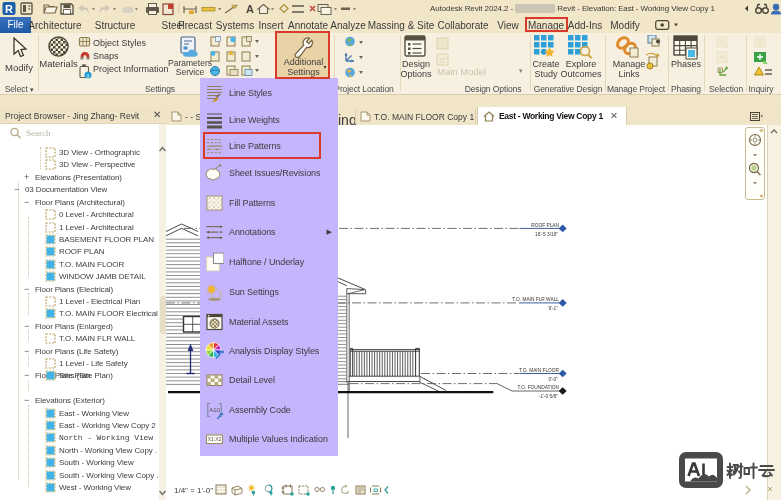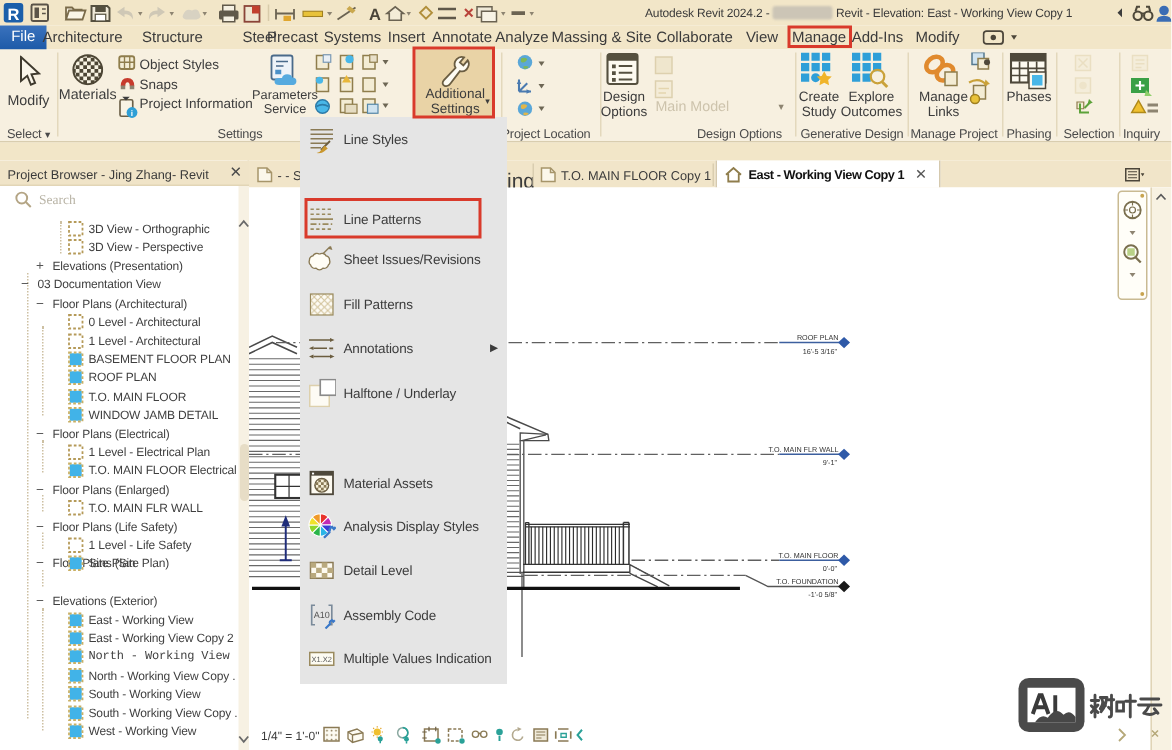--- a/index.html
+++ b/index.html
@@ -6,21 +6,21 @@
   html,body { width:781px; height:500px; overflow:hidden; font-family:"Liberation Sans", sans-serif; }
   body { position:relative; background:#fff; }
   .abs { position:absolute; }
   #titlebar { left:0; top:0; width:781px; height:17px; background:#f2e6c8; }
   #tabrow { left:0; top:17px; width:781px; height:16px; background:#f2e6c8; }
   #ribbon { left:0; top:33px; width:781px; height:62px; background:#f7f0e0; border-bottom:1px solid #d9cdaf; }
   #gap { left:0; top:95px; width:781px; height:12px; background:#f2e6c8; }
   #pb { left:0; top:107px; width:166px; height:393px; background:#fff; border-right:1px solid #d8cdb2; }
   #tabstrip { left:166px; top:107px; width:615px; height:18px; background:#f1e5c9; }
   #canvas { left:166px; top:125px; width:615px; height:375px; background:#fff; }
-  #menu { left:200px; top:78px; width:138px; height:378px; background:#e5e5e5; z-index:50; }
+  #menu { left:200px; top:78px; width:138px; height:378px; background:#c4b5fd; z-index:50; }
   .rbox { position:absolute; border:2px solid #d93a2b; z-index:60; }
   .tabtxt { position:absolute; top:2.5px; font-size:10px; color:#3b3b3b; transform:translateX(-50%); white-space:nowrap; }
   .plabel { position:absolute; top:50.5px; font-size:8.5px; letter-spacing:-0.1px; color:#4a4a4a; transform:translateX(-50%); white-space:nowrap; }
   .psep { position:absolute; top:2px; width:1px; height:56px; background:#e3d8bc; }
   .mitem { position:absolute; left:0; width:138px; height:29px; }
   .micon { position:absolute; left:5px; top:50%; transform:translateY(-50%); width:19px; height:19px; }
   .mtext { position:absolute; left:29px; top:50%; transform:translateY(-50%); font-size:9px; letter-spacing:-0.1px; color:#3c3c3c; white-space:nowrap; }
   .trow { position:absolute; height:12px; font-size:8px; letter-spacing:-0.1px; color:#3f3f3f; white-space:nowrap; }
   .ticon { position:absolute; width:11px; height:11px; top:0px; }
   .exp { position:absolute; font-size:9px; color:#555; top:0; }
@@ -675,20 +675,29 @@
 </div>
 <div class="abs" id="menu">
   <div class="mitem" style="top:0.5px;">
       <svg class="micon" width="19" height="19" viewBox="0 0 19 19">
         <path d="M2 3 H17 M2 6 H17 M2 9 H17 M2 12 H13 M2 15 H9" stroke="#8a7a55" stroke-width="0.9"></path>
         <path d="M9 16.5 L15 10.5" stroke="#6b5d3f" stroke-width="1.2"></path>
         <path d="M6 18.5 Q8.5 18 9.5 16 L11.5 13.5 L13.5 15.5 L11 17.5 Q9.5 19 6 18.5 Z" fill="#c9972e"></path>
       </svg>
       <span class="mtext">Line Styles</span>
     </div>
+  <div class="mitem" style="top:27.0px;">
+      <svg class="micon" width="19" height="19" viewBox="0 0 19 19">
+        <path d="M2 3.5 H17" stroke="#55544a" stroke-width="1"></path>
+        <path d="M2 7.5 H17" stroke="#55544a" stroke-width="1.8"></path>
+        <path d="M2 12 H17" stroke="#55544a" stroke-width="2.6"></path>
+        <path d="M2 16.5 H17" stroke="#55544a" stroke-width="3.2"></path>
+      </svg>
+      <span class="mtext">Line Weights</span>
+    </div>
   <div class="mitem" style="top:53.0px;">
       <svg class="micon" width="19" height="19" viewBox="0 0 19 19">
         <path d="M2 3 H17" stroke="#9a8a5e" stroke-width="1.1" stroke-dasharray="2.2 1.6"></path>
         <path d="M2 6.3 H17" stroke="#9a8a5e" stroke-width="1.1" stroke-dasharray="2.2 1.6"></path>
         <path d="M2 9.6 H17" stroke="#9a8a5e" stroke-width="1.1"></path>
         <path d="M2 12.9 H17" stroke="#9a8a5e" stroke-width="1.1" stroke-dasharray="4 1.5 1 1.5"></path>
         <path d="M2 16.2 H17" stroke="#9a8a5e" stroke-width="1.1" stroke-dasharray="2.2 1.6"></path>
       </svg>
       <span class="mtext">Line Patterns</span>
     </div>
@@ -724,20 +733,29 @@
       </svg>
       <span class="mtext">Annotations</span>
       <span style="position:absolute;right:6px;top:50%;transform:translateY(-50%);font-size:7px;color:#3c3c3c;">▶</span>
     </div>
   <div class="mitem" style="top:169.5px;">
       <svg class="micon" width="19" height="19" viewBox="0 0 19 19">
         <rect x="1.5" y="4.5" width="13" height="14" fill="#fdfbf4" stroke="#ddd0ac" stroke-width="1"></rect>
         <rect x="8.5" y="0.5" width="10.5" height="10.5" fill="#fff" stroke="#8a8a8a" stroke-width="1.1"></rect>
       </svg>
       <span class="mtext">Halftone / Underlay</span>
+    </div>
+  <div class="mitem" style="top:199.0px;">
+      <svg class="micon" width="19" height="19" viewBox="0 0 19 19">
+        <circle cx="6.5" cy="7" r="3.4" fill="#f0b52a"></circle>
+        <path d="M6.5 1.5 V3 M6.5 11 V12.5 M1 7 H2.5 M10.5 7 H12 M2.6 3.1 L3.7 4.2 M9.3 9.8 L10.4 10.9 M10.4 3.1 L9.3 4.2 M3.7 9.8 L2.6 10.9" stroke="#e0a020" stroke-width="0.9"></path>
+        <path d="M13.5 7.5 A5 5 0 1 1 6 12.8" fill="none" stroke="#c9b98e" stroke-width="1.1"></path>
+        <ellipse cx="9.5" cy="16.8" rx="6.5" ry="1.6" fill="#a89878"></ellipse>
+      </svg>
+      <span class="mtext">Sun Settings</span>
     </div>
   <div class="mitem" style="top:229.0px;">
       <svg class="micon" width="19" height="19" viewBox="0 0 19 19">
         <rect x="2" y="2" width="15" height="15" fill="#fdfaf0" stroke="#4e483a" stroke-width="1.2"></rect>
         <rect x="2" y="2" width="15" height="2.6" fill="#4e483a"></rect>
         <rect x="3" y="2.6" width="1.4" height="1.2" fill="#fff"></rect>
         <defs>
           <pattern id="chk2" width="3.6" height="3.6" patternUnits="userSpaceOnUse">
             <rect width="3.6" height="3.6" fill="#f5eed6"></rect>
             <rect width="1.8" height="1.8" fill="#8a7a55"></rect>

